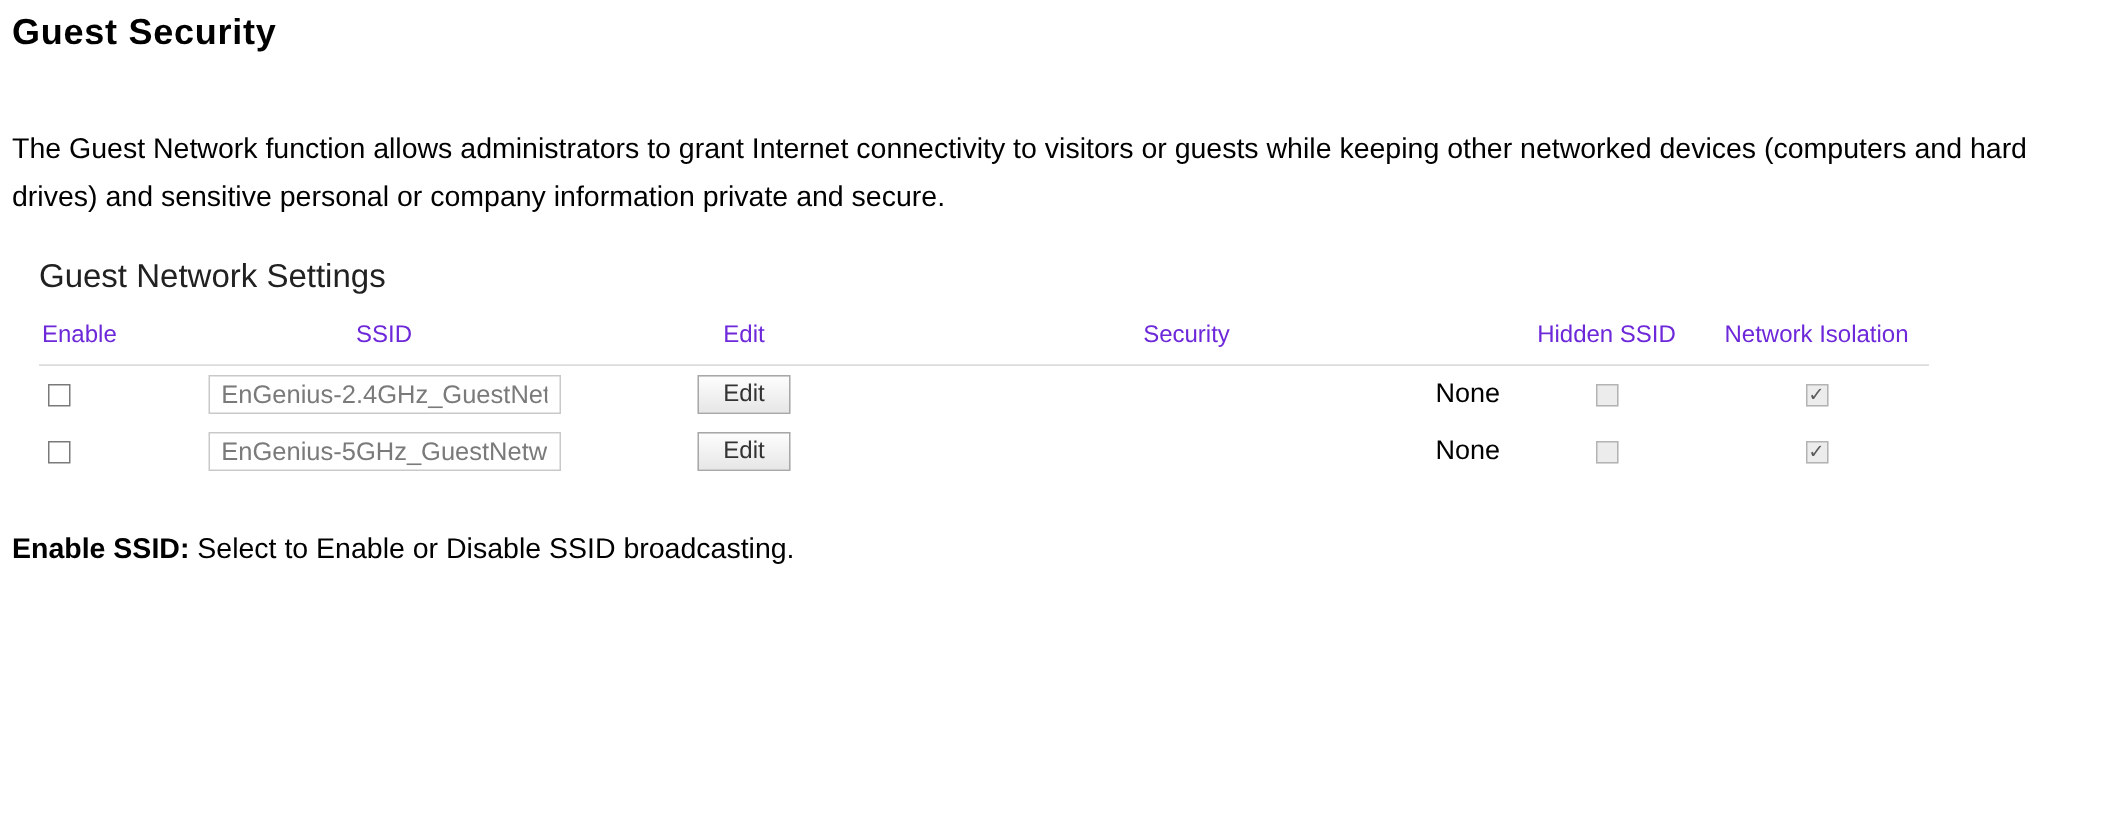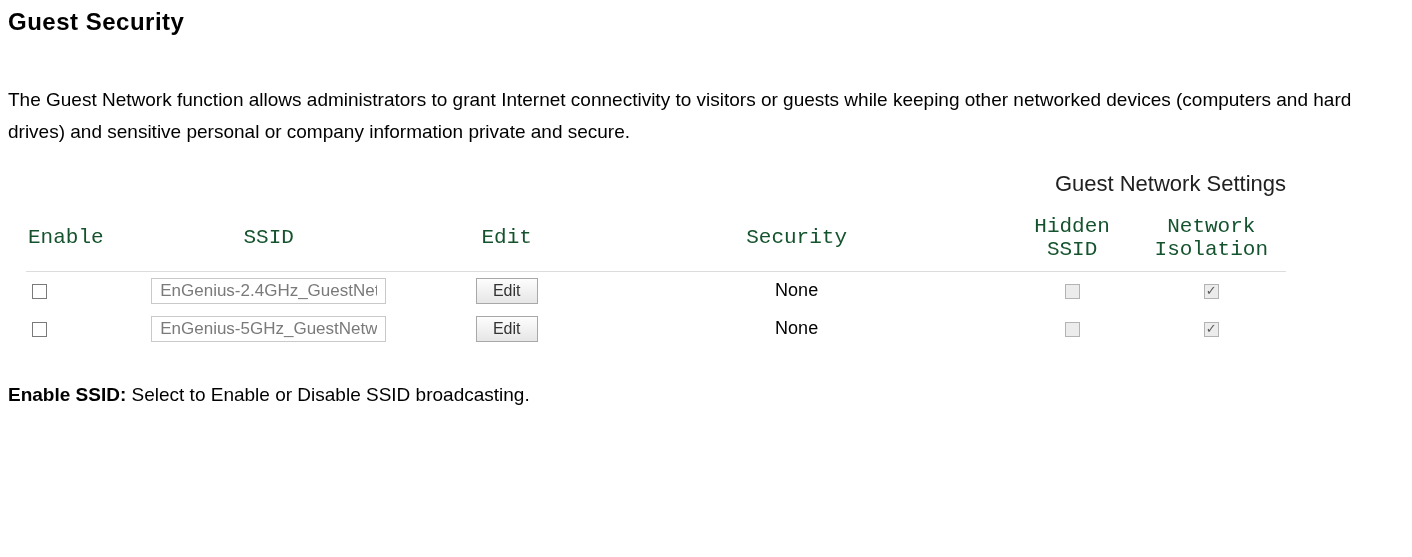--- a/index.html
+++ b/index.html
@@ -30,34 +30,32 @@
       margin-left: 18px;
       margin-bottom: 28px;
       width: 1260px;
     }
     .panel-title {
       font-size: 22px;
       font-weight: normal;
       color: #212121;
       margin-bottom: 10px;
       font-family: Arial, sans-serif;
-      text-align: right;
     }
     .settings-table {
       width: 100%;
       border-collapse: collapse;
     }
     .settings-table th {
-      font-size: 21px;
+      font-size: 16px;
       font-weight: normal;
-      color: #14532d;
+      color: #6d28d9;
       text-align: center;
       padding: 8px 6px 10px 6px;
       border-bottom: 1px solid #dcdcdc;
-      font-family: Liberation Mono, monospace;
     }
     .settings-table th:first-child {
       text-align: left;
       padding-left: 2px;
     }
     .settings-table td {
       padding: 6px 6px;
       font-size: 18px;
       vertical-align: middle;
     }
@@ -106,21 +104,21 @@
       width: 62px;
       height: 26px;
       border: 1px solid #a8a8a8;
       background: linear-gradient(#fdfdfd, #e6e6e6);
       color: #333;
       font-size: 16px;
       cursor: pointer;
       font-family: Arial, sans-serif;
     }
     .security-cell {
-      text-align: center;
+      text-align: right;
       padding-left: 30px;
       font-size: 18px;
       color: #000;
     }
     .td-center {
       text-align: center;
     }
     .td-left {
       text-align: left;
       padding-left: 2px;

